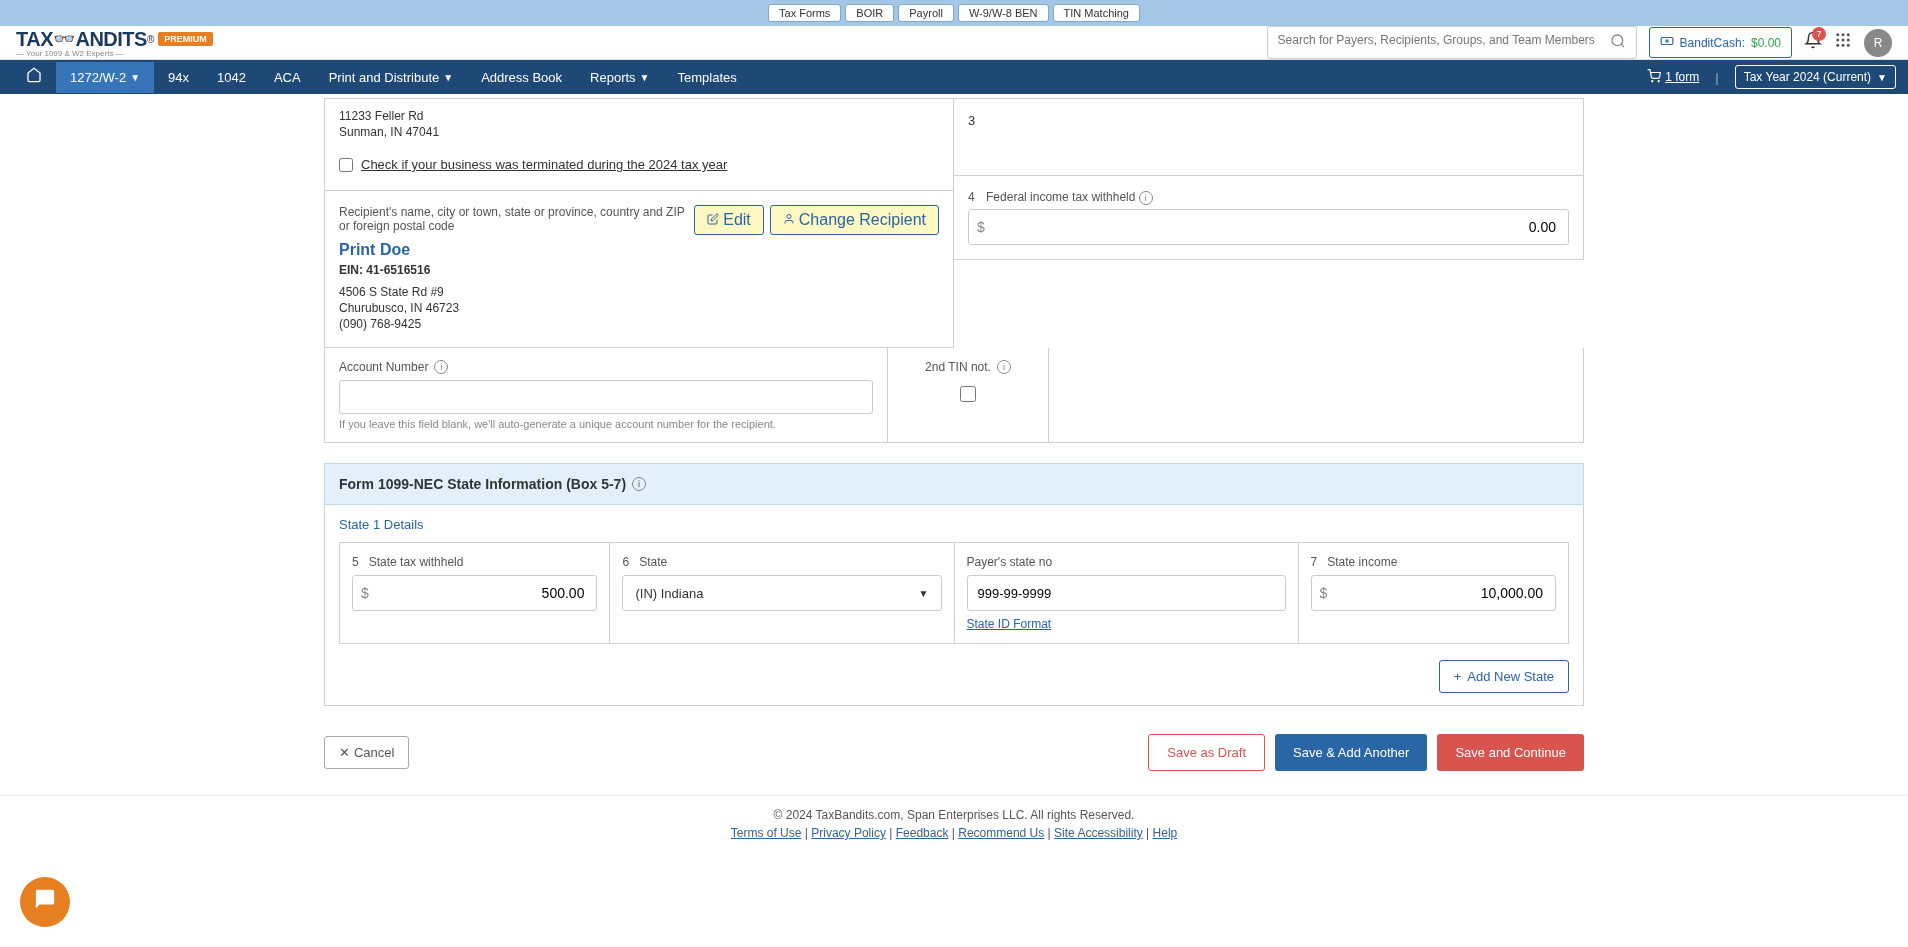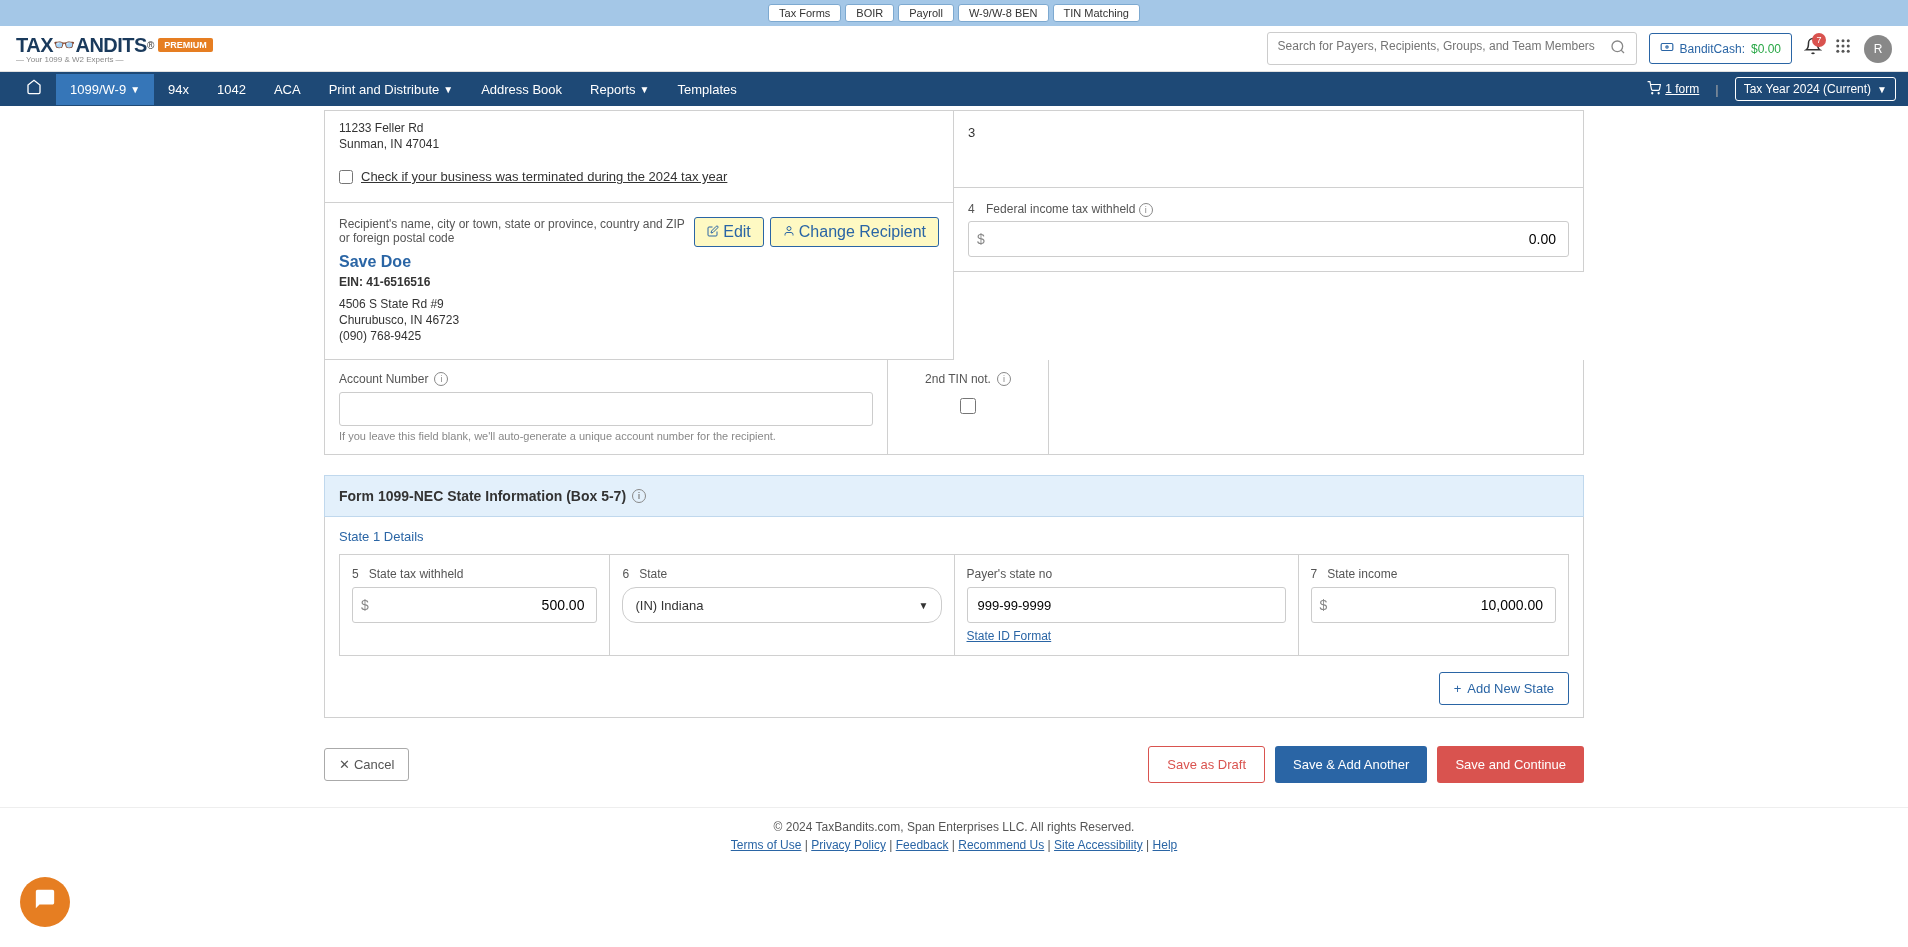--- a/index.html
+++ b/index.html
@@ -1,20 +1,20 @@
 <!DOCTYPE html>
 <html><head>
   <meta charset="utf-8">
   <style>
     * { margin: 0; padding: 0; box-sizing: border-box; font-family: -apple-system, BlinkMacSystemFont, 'Segoe UI', Arial, sans-serif; }
     body { background: #fff; font-size: 13px; color: #333; }
     .top-tabs { background: #a4c7e7; padding: 4px 0; display: flex; justify-content: center; gap: 4px; }
     .top-tabs .tab { background: #fff; border: 1px solid #7da9d0; border-radius: 3px; padding: 2px 10px; font-size: 11px; cursor: pointer; color: #333; }
     .top-tabs .tab.active { background: #fff; font-weight: 500; }
-    .header { display: flex; align-items: center; padding: 6px 16px; border-bottom: 1px solid #e0e0e0; }
+    .header { display: flex; align-items: center; padding: 0 16px; border-bottom: 1px solid #e0e0e0; }
     .logo-text { font-size: 20px; font-weight: bold; color: #1a3a5c; letter-spacing: -0.5px; }
     .premium-badge { background: #e67e22; color: #fff; font-size: 9px; padding: 2px 6px; border-radius: 2px; font-weight: bold; margin-left: 4px; }
     .logo-sub { font-size: 8px; color: #888; margin-top: -2px; }
     .header-right { margin-left: auto; display: flex; align-items: center; gap: 12px; }
     .search-box { border: 1px solid #ccc; border-radius: 3px; padding: 6px 10px; width: 370px; display: flex; align-items: flex-start; }
     .search-box input { border: none; outline: none; flex: 1; font-size: 12px; }
     .search-icon { color: #888; }
     .bandit-cash { border: 1px solid #2a65a5; border-radius: 3px; padding: 6px 10px; color: #2a65a5; display: flex; align-items: center; gap: 6px; font-size: 12px; cursor: pointer; }
     .bandit-cash .amount { color: #28a745; font-weight: 500; }
     .bell-wrap { position: relative; cursor: pointer; }
@@ -50,21 +50,21 @@
     .text-input { border: 1px solid #ccc; border-radius: 3px; height: 34px; width: 100%; padding: 0 10px; font-size: 13px; }
     .help-text { font-size: 11px; color: #888; margin-top: 4px; }
     .info-icon { display: inline-flex; width: 14px; height: 14px; border: 1px solid #888; border-radius: 50%; align-items: center; justify-content: center; font-size: 9px; color: #888; }
     .state-header { background: #e3f0fb; border: 1px solid #c0d8ed; padding: 12px 14px; font-size: 14px; font-weight: 600; color: #333; margin-top: 20px; display: flex; align-items: center; gap: 6px; }
     .state-body { border: 1px solid #d0d0d0; border-top: none; padding: 12px 14px; }
     .state-subtitle { color: #2a65a5; font-size: 13px; font-weight: 500; margin-bottom: 10px; }
     .state-grid { display: flex; gap: 0; border: 1px solid #d0d0d0; }
     .state-cell { padding: 12px; border-right: 1px solid #d0d0d0; flex: 1; }
     .state-cell:last-child { border-right: none; }
     .state-cell-label { font-size: 12px; color: #555; margin-bottom: 6px; }
-    .select-box { border: 1px solid #ccc; border-radius: 14px; height: 36px; display: flex; align-items: center; justify-content: space-between; padding: 0 12px; cursor: pointer; }
+    .select-box { border: 1px solid #ccc; border-radius: 3px; height: 36px; display: flex; align-items: center; justify-content: space-between; padding: 0 12px; cursor: pointer; }
     .link-text { color: #2a65a5; text-decoration: underline; font-size: 12px; margin-top: 6px; display: inline-block; cursor: pointer; }
     .add-state-row { display: flex; justify-content: flex-end; margin-top: 16px; }
     .add-state-btn { border: 1px solid #2a65a5; background: #fff; color: #2a65a5; padding: 8px 14px; border-radius: 3px; font-size: 13px; cursor: pointer; display: flex; align-items: center; gap: 6px; }
     .actions-row { display: flex; align-items: center; margin-top: 28px; padding: 0 0 20px; }
     .cancel-btn { border: 1px solid #aaa; background: #fff; color: #555; padding: 8px 14px; border-radius: 3px; font-size: 13px; cursor: pointer; display: flex; align-items: center; gap: 4px; }
     .action-right { margin-left: auto; display: flex; gap: 10px; }
     .draft-btn { border: 1px solid #d9534f; background: #fff; color: #d9534f; padding: 10px 18px; border-radius: 3px; font-size: 13px; cursor: pointer; }
     .save-add-btn { border: none; background: #2a65a5; color: #fff; padding: 10px 18px; border-radius: 3px; font-size: 13px; cursor: pointer; }
     .save-cont-btn { border: none; background: #d9534f; color: #fff; padding: 10px 18px; border-radius: 3px; font-size: 13px; cursor: pointer; }
     .footer { text-align: center; padding: 12px 0 20px; font-size: 12px; color: #555; border-top: 1px solid #eee; }
@@ -149,21 +149,21 @@
 
 <div class="navbar">
   <div class="nav-item">
     <span class="home-icon">
       <svg width="16" height="16" viewBox="0 0 24 24" fill="none" stroke="currentColor" stroke-width="2">
           <path d="M3 9l9-7 9 7v11a2 2 0 0 1-2 2H5a2 2 0 0 1-2-2z"></path>
         </svg>
     </span>
   </div>
   <div class="nav-item active">
-      <span>1099/W-9</span> 
+      <span>1272/W-2</span> 
       <span class="caret">▼</span>
     </div>
   <div class="nav-item">94x</div>
   <div class="nav-item">1042</div>
   <div class="nav-item">ACA</div>
   <div class="nav-item">
       <span>Print and Distribute</span> 
       <span class="caret">▼</span>
     </div>
   <div class="nav-item">Address Book</div>
@@ -213,21 +213,21 @@
           </button>
           <button class="small-btn">
             <span><svg width="12" height="12" viewBox="0 0 24 24" fill="none" stroke="currentColor" stroke-width="2">
                   <path d="M20 21v-2a4 4 0 0 0-4-4H8a4 4 0 0 0-4 4v2"></path>
                   <circle cx="12" cy="7" r="4"></circle>
                 </svg></span>
             <span>Change Recipient</span>
           </button>
         </div>
         <div class="section-title">Recipient's name, city or town, state or province, country and ZIP or foreign postal code</div>
-        <div class="recipient-name">Save Doe</div>
+        <div class="recipient-name">Print Doe</div>
         <div class="ein-line">EIN: 41-6516516</div>
         <div class="addr-line">4506 S State Rd #9</div>
         <div class="addr-line">Churubusco, IN 46723</div>
         <div class="addr-line">(090) 768-9425</div>
       </div>
     </div>
     <div class="top-right">
       <div class="box3-block">
         <span>3</span>
       </div>

